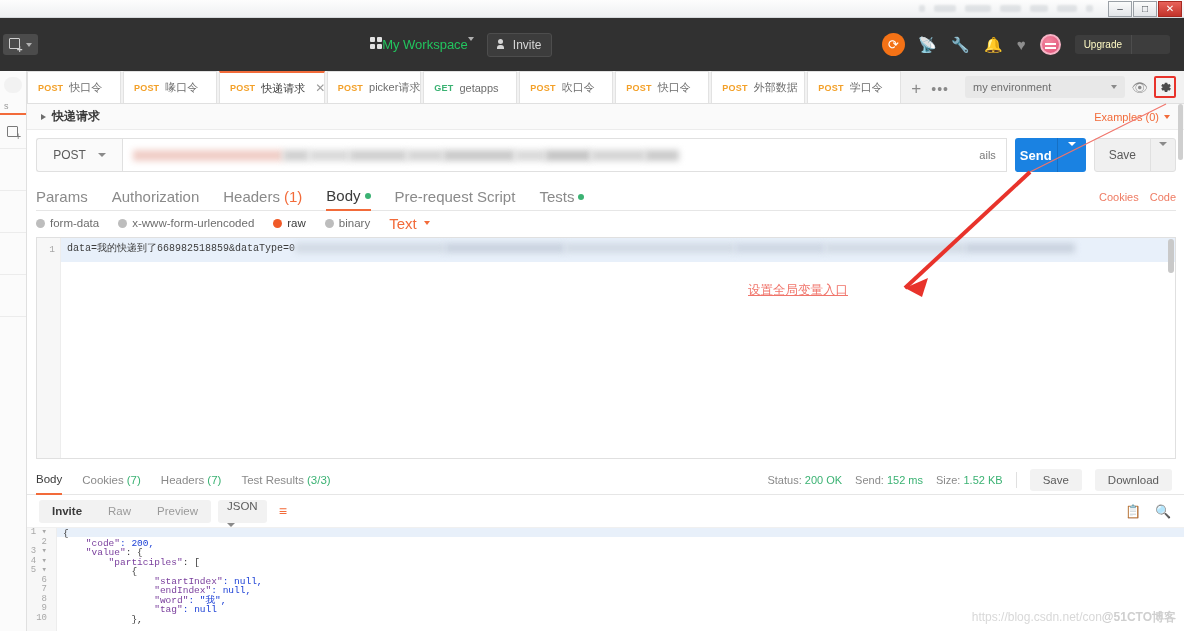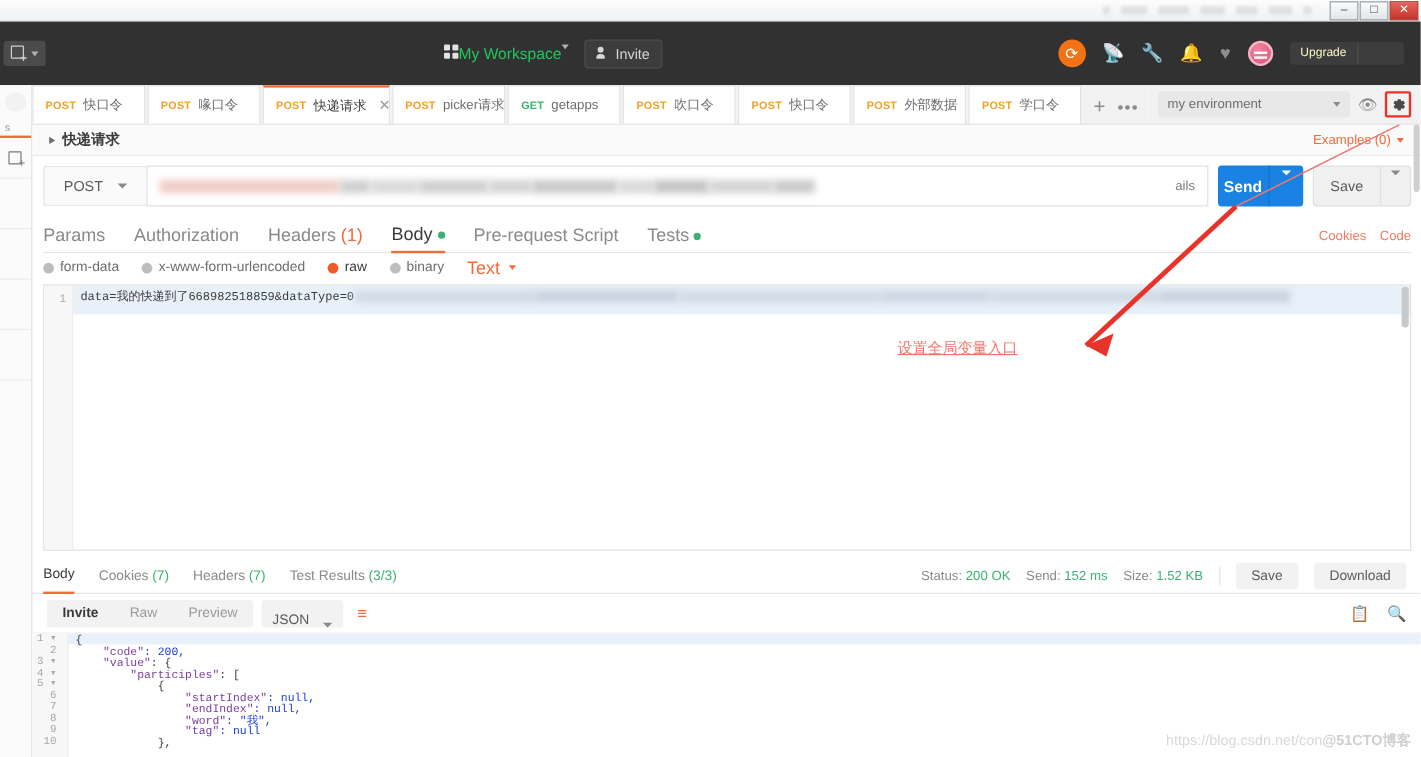--- a/index.html
+++ b/index.html
@@ -229,22 +229,22 @@
   .vdiv { width:1px; height:16px; background:#e0e0e0; }
   .mbtn { background:#f2f2f2; border-radius:3px; padding:5px 13px; font-size:11.5px; color:#5b5b5b; cursor:pointer;}
 
   .resp-toolbar {
     position:absolute; top:495px; left:27px; width:1157px; height:32px;
     display:flex; align-items:center; padding:0 12px;
   }
   .seg { background:#f2f2f2; border-radius:3px; display:flex; align-items:center; height:23px;}
   .seg div { padding:0 13px; font-size:11.5px; color:#9a9a9a; cursor:pointer; line-height:23px;}
   .seg div.on { color:#3b3b3b; font-weight:bold; }
-  .jsonsel { background:#f2f2f2; border-radius:3px; height:23px; display:flex; align-items:flex-end;
-             gap:11px; padding:0 9px; margin-left:7px; font-size:11.5px; color:#5b5b5b; cursor:pointer;}
+  .jsonsel { background:#f2f2f2; border-radius:3px; height:23px; display:flex; align-items:flex-start;
+             gap:11px; padding:0 9px; margin-left:7px; font-size:11.5px; color:#5b5b5b; cursor:pointer;flex-direction:column;}
   .wrap-ico { margin-left:12px; color:#f26b3a; font-size:14px; cursor:pointer; line-height:1;}
   .tb-right { margin-left:auto; display:flex; gap:14px; color:#8a8a8a; font-size:13px; }
 
   .resp-body {
     position:absolute; top:527px; left:27px; width:1157px; height:104px;
     background:#fff; overflow:hidden; border-top:1px solid #f0f0f0;
   }
   .rb-gutter { position:absolute; left:0;top:0;width:30px;height:104px;background:#f7f7f7;border-right:1px solid #ededed;}
   .rb-hl { position:absolute; left:30px; top:0; right:0; height:9px; background:#e8f0fa; }
   .rb-ln { font-family:"Liberation Mono","DejaVu Sans Mono",monospace; font-size:9px; color:#a8a8a8;

